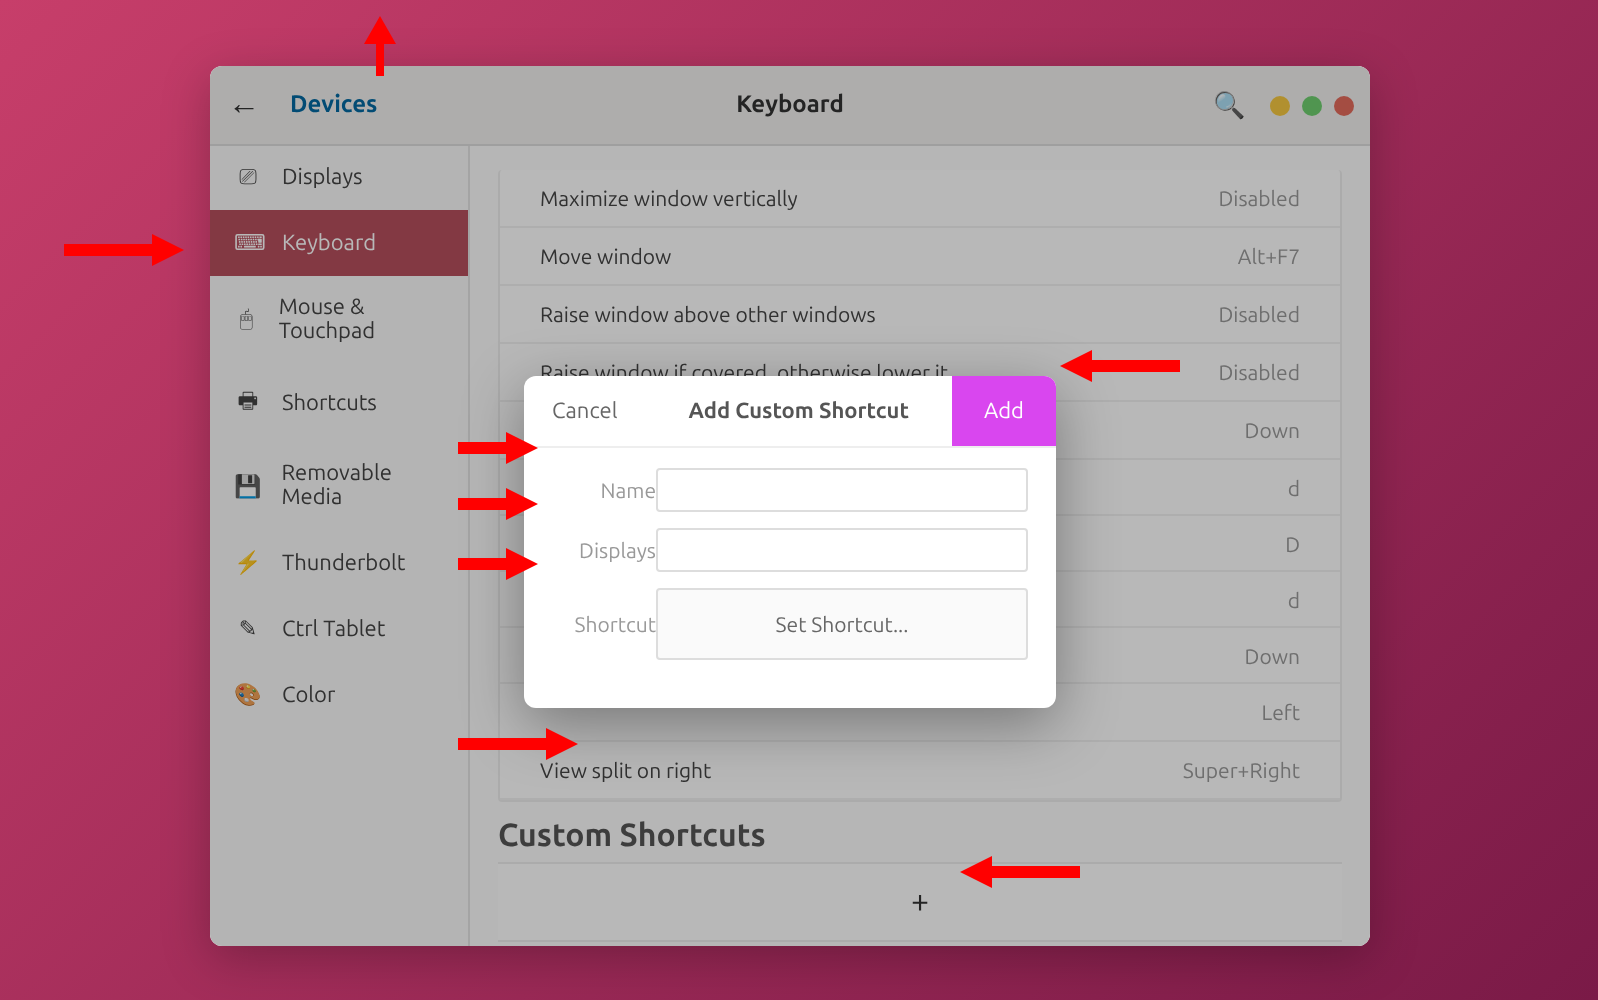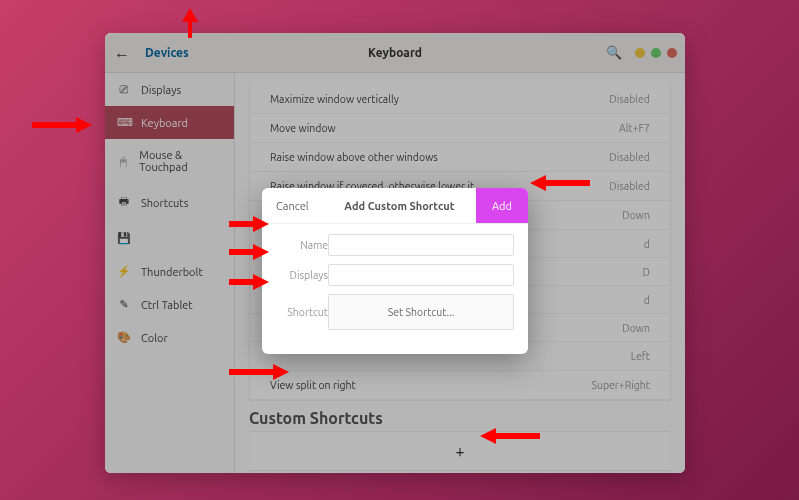--- a/index.html
+++ b/index.html
@@ -68,20 +68,21 @@
       <div class="sb-item">
           <span class="sb-ico">🖱</span>
           <span>Mouse &amp; Touchpad</span>
         </div>
       <div class="sb-item">
           <span class="sb-ico">🖶</span>
           <span>Shortcuts</span>
         </div>
       <div class="sb-item">
           <span class="sb-ico">💾</span>
+          <span>Removable Media</span>
         </div>
       <div class="sb-item">
           <span class="sb-ico">⚡</span>
           <span>Thunderbolt</span>
         </div>
       <div class="sb-item">
           <span class="sb-ico">✎</span>
           <span>Ctrl Tablet</span>
         </div>
       <div class="sb-item">

